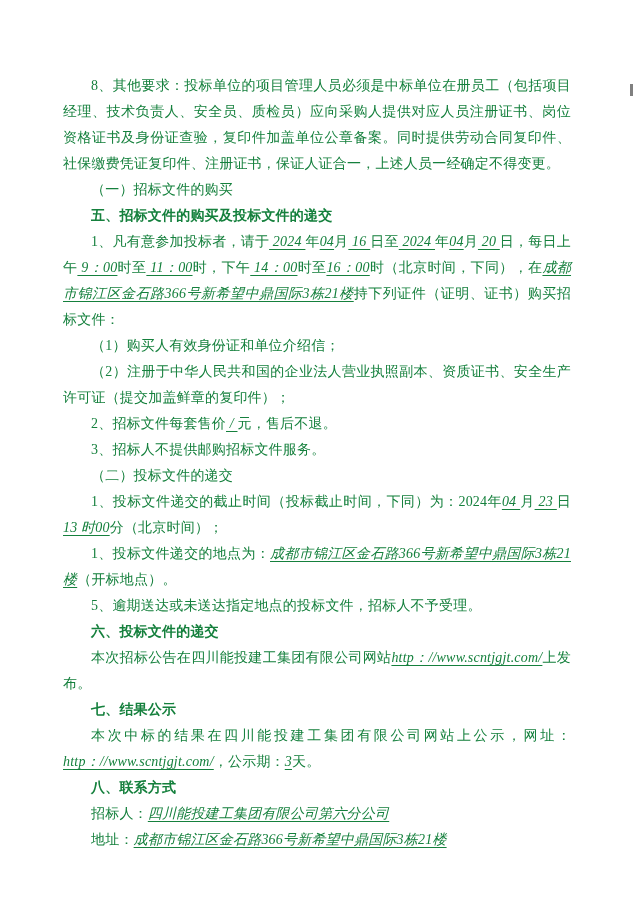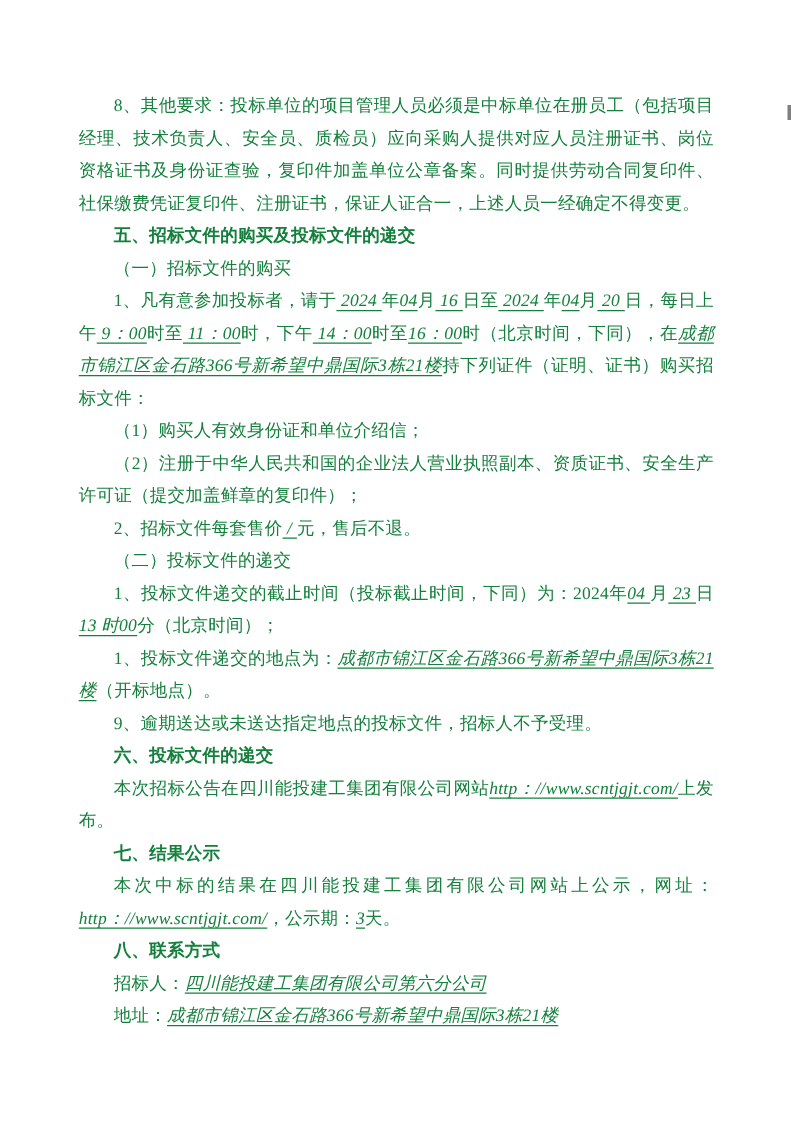--- a/index.html
+++ b/index.html
@@ -48,30 +48,31 @@
     background: #4a4a4a;
     opacity: 0.7;
   }
 </style>
 </head>
 <body>
 
 <div class="page">
   <div class="doc">
       <p class="block"><span>8、其他要求：投标单位的项目管理人员必须是中标单位在册员工（包括项目经理、技术负责人、安全员、质检员）应向采购人提供对应人员注册证书、岗位资格证书及身份证查验，复印件加盖单位公章备案。同时提供劳动合同复印件、社保缴费凭证复印件、注册证书，保证人证合一，上述人员一经确定不得变更。</span></p>
+      <p class="block"><span>（一）招标文件的购买</span></p>
       <p class="block heading"><span>五、招标文件的购买及投标文件的递交</span></p>
-      <p class="block"><span>（一）招标文件的购买</span></p>
       <p class="block"><span>1、凡有意参加投标者，请于</span><span class="u"> 2024 </span><span>年</span><span class="u">04</span><span>月</span><span class="u"> 16 </span><span>日至</span><span class="u"> 2024 </span><span>年</span><span class="u">04</span><span>月</span><span class="u"> 20 </span><span>日，每日上午</span><span class="u"> 9：00</span><span>时至</span><span class="u"> 11：00</span><span>时，下午</span><span class="u"> 14：00</span><span>时至</span><span class="u">16：00</span><span>时（北京时间，下同），在</span><span class="u">成都市锦江区金石路366号新希望中鼎国际3栋21楼</span><span>持下列证件（证明、证书）购买招标文件：</span></p>
       <p class="block"><span>（1）购买人有效身份证和单位介绍信；</span></p>
       <p class="block"><span>（2）注册于中华人民共和国的企业法人营业执照副本、资质证书、安全生产许可证（提交加盖鲜章的复印件）；</span></p>
       <p class="block"><span>2、招标文件每套售价</span><span class="u"> / </span><span>元，售后不退。</span></p>
+      <p class="block"><span>3、招标人不提供邮购招标文件服务。</span></p>
       <p class="block"><span>（二）投标文件的递交</span></p>
       <p class="block"><span>1、投标文件递交的截止时间（投标截止时间，下同）为：2024年</span><span class="u">04 </span><span>月</span><span class="u"> 23 </span><span>日</span><span class="u">13 时00</span><span>分（北京时间）；</span></p>
       <p class="block"><span>1、投标文件递交的地点为：</span><span class="u">成都市锦江区金石路366号新希望中鼎国际3栋21楼</span><span>（开标地点）。</span></p>
-      <p class="block"><span>9、逾期送达或未送达指定地点的投标文件，招标人不予受理。</span></p>
+      <p class="block"><span>5、逾期送达或未送达指定地点的投标文件，招标人不予受理。</span></p>
       <p class="block heading"><span>六、投标文件的递交</span></p>
       <p class="block"><span>本次招标公告在四川能投建工集团有限公司网站</span><span class="u">http：//www.scntjgjt.com/</span><span>上发布。</span></p>
       <p class="block heading"><span>七、结果公示</span></p>
       <p class="block"><span>本次中标的结果在四川能投建工集团有限公司网站上公示，网址：</span><span class="u">http：//www.scntjgjt.com/</span><span>，公示期：</span><span class="u">3</span><span>天。</span></p>
       <p class="block heading"><span>八、联系方式</span></p>
       <p class="block"><span>招标人：</span><span class="u">四川能投建工集团有限公司第六分公司</span></p>
       <p class="block"><span>地址：</span><span class="u">成都市锦江区金石路366号新希望中鼎国际3栋21楼</span></p>
     </div>
   <div class="artifact"></div>
 </div>

